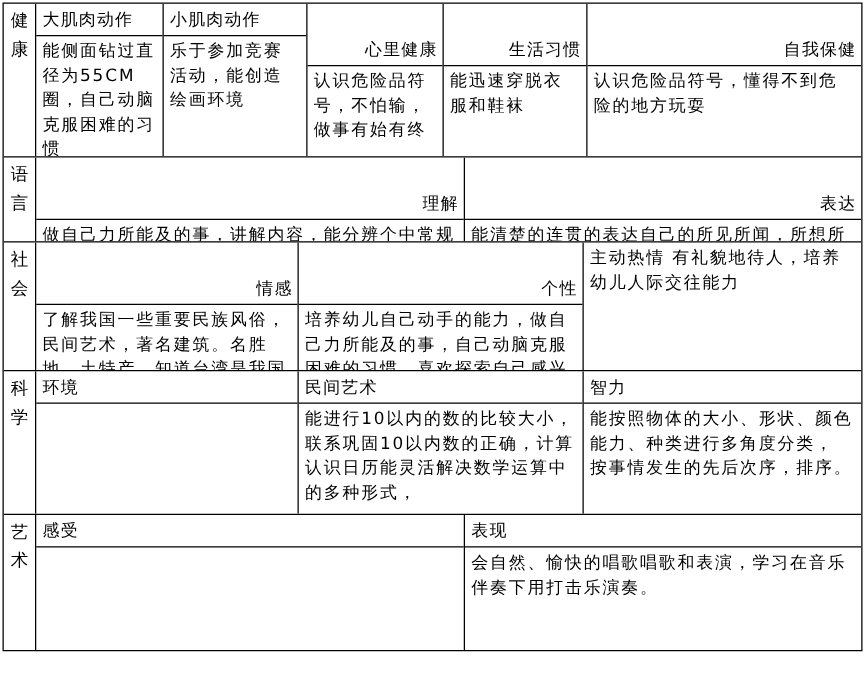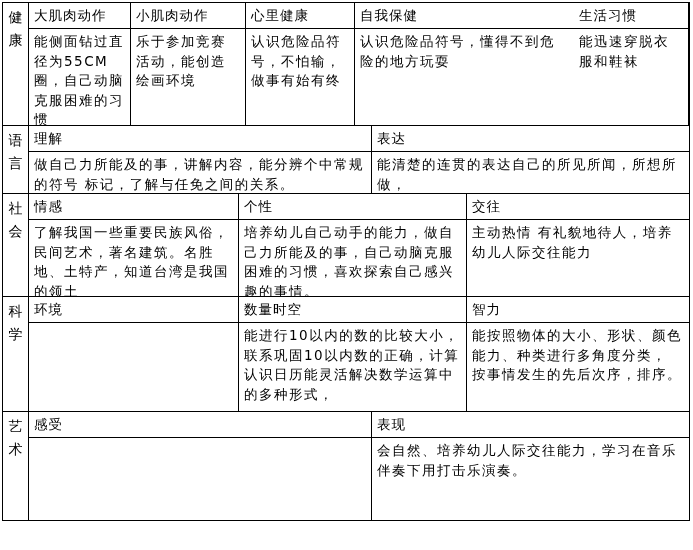--- a/index.html
+++ b/index.html
@@ -42,21 +42,21 @@
   .col.last { border-right: none; flex: 1 1 auto; }
   .hdr {
     border-bottom: 1px solid #000;
     height: 26px;
     padding: 4px 4px 0 5px;
     font-size: 13.5px;
     letter-spacing: 1px;
     overflow: hidden;
     flex: 0 0 26px;
   }
-  .hdr.c { text-align: left; }
+  .hdr.c { text-align: right; margin-top: 24px; }
   .txt {
     flex: 1 1 auto;
     padding: 3px 5px 0 5px;
     font-size: 13.5px;
     letter-spacing: 1.5px;
     line-height: 19.5px;
     white-space: pre-line;
     overflow: hidden;
   }
   .s1 { height: 123px; }
@@ -84,27 +84,27 @@
       <div class="txt">能侧面钻过直径为55CM圈，自己动脑克服困难的习惯</div>
     </div>
     <div class="col w115">
       <div class="hdr">小肌肉动作</div>
       <div class="txt">乐于参加竞赛活动，能创造绘画环境</div>
     </div>
     <div class="col w109">
       <div class="hdr c">心里健康</div>
       <div class="txt">认识危险品符号，不怕输，做事有始有终</div>
     </div>
+    <div class="col w115">
+      <div class="hdr c">生活习惯</div>
+      <div class="txt">能迅速穿脱衣服和鞋袜</div>
+    </div>
     <div class="col last">
       <div class="hdr c">自我保健</div>
       <div class="txt">认识危险品符号，懂得不到危险的地方玩耍</div>
-    </div>
-    <div class="col w115">
-      <div class="hdr c">生活习惯</div>
-      <div class="txt">能迅速穿脱衣服和鞋袜</div>
     </div>
   </div>
 
   <div class="sec s2">
     <div class="lbl">语
 言</div>
     <div class="col w343">
       <div class="hdr c">理解</div>
       <div class="txt">做自己力所能及的事，讲解内容，能分辨个中常规的符号 标记，了解与任免之间的关系。</div>
     </div>
@@ -119,46 +119,45 @@
 会</div>
     <div class="col w210">
       <div class="hdr c">情感</div>
       <div class="txt">了解我国一些重要民族风俗，民间艺术，著名建筑。名胜地、土特产，知道台湾是我国的领土</div>
     </div>
     <div class="col w228">
       <div class="hdr c">个性</div>
       <div class="txt">培养幼儿自己动手的能力，做自己力所能及的事，自己动脑克服困难的习惯，喜欢探索自己感兴趣的事情。</div>
     </div>
     <div class="col last">
-      <div class="hdr c">交往</div>
       <div class="txt">主动热情 有礼貌地待人，培养幼儿人际交往能力</div>
     </div>
   </div>
 
   <div class="sec s4">
     <div class="lbl">科
 学</div>
     <div class="col w210">
       <div class="hdr">环境</div>
     </div>
     <div class="col w228">
-      <div class="hdr">数量时空</div>
+      <div class="hdr">民间艺术</div>
       <div class="txt">能进行10以内的数的比较大小，联系巩固10以内数的正确，计算认识日历能灵活解决数学运算中的多种形式，</div>
     </div>
     <div class="col last">
       <div class="hdr">智力</div>
       <div class="txt">能按照物体的大小、形状、颜色能力、种类进行多角度分类， 按事情发生的先后次序，排序。</div>
     </div>
   </div>
 
   <div class="sec s5">
     <div class="lbl">艺
 术</div>
     <div class="col w343">
       <div class="hdr">感受</div>
     </div>
     <div class="col last">
       <div class="hdr">表现</div>
-      <div class="txt">会自然、培养幼儿人际交往能力，学习在音乐伴奏下用打击乐演奏。</div>
+      <div class="txt">会自然、愉快的唱歌唱歌和表演，学习在音乐伴奏下用打击乐演奏。</div>
     </div>
   </div>
 
 </div>
 
 </body></html>

